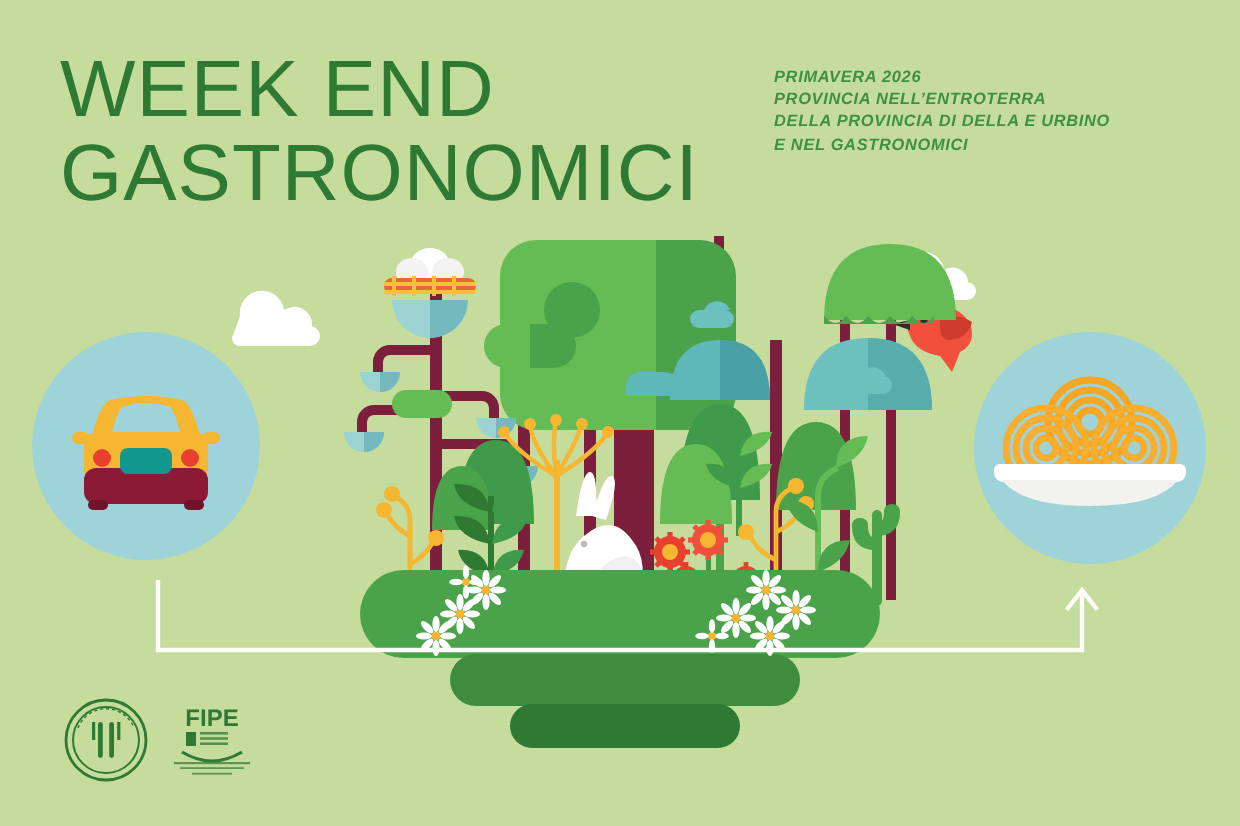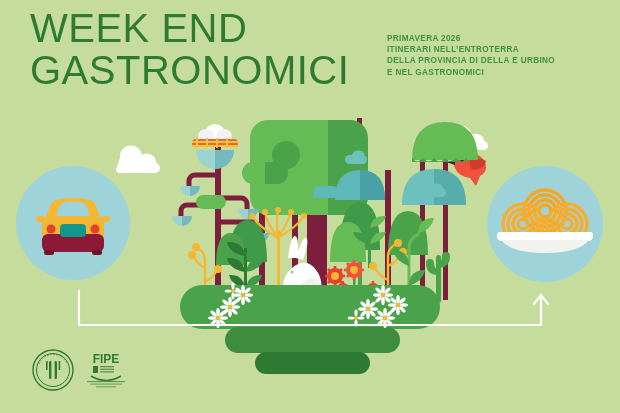--- a/index.html
+++ b/index.html
@@ -5,32 +5,32 @@
   html,body{margin:0;padding:0;}
   body{
     width:620px;height:413px;overflow:hidden;
     background:#c6dc9d;
     font-family:"Liberation Sans", sans-serif;
     position:relative;
   }
   #poster{position:relative;width:620px;height:413px;overflow:hidden;background:#c6dc9d;}
 
   
-  .title-block{position:absolute;left:30px;top:10px;}
+  .title-block{position:absolute;left:30px;top:27px;}
   .title-line{
     font-family:"Liberation Sans", sans-serif;
     font-size:40px;line-height:36px;letter-spacing:0.5px;
     color:#2f7a33;font-weight:400;white-space:nowrap;
   }
   .title-line.l2{margin-top:6px;text-align:right;}
 
   .subtitle-block{position:absolute;left:387px;top:33px;}
   .sub-line{
     font-size:8.2px;line-height:11.2px;font-weight:bold;
-    letter-spacing:0.35px;color:#3f9142;white-space:nowrap;
+    letter-spacing:0.35px;color:#3f9142;white-space:nowrap;font-style:italic;
   }
 
   
   .circle{position:absolute;border-radius:50%;background:#9ed3da;}
   #car-circle{left:16px;top:166px;width:114px;height:114px;}
   #pasta-circle{left:487px;top:166px;width:116px;height:116px;}
   .circle svg{display:block;width:100%;height:100%;}
   #guide-svg{position:absolute;left:0;top:0;width:620px;height:413px;pointer-events:none;}
 
   
@@ -420,21 +420,21 @@
     <path d="M534 304 L541 295 L548 304" stroke="#ffffff" stroke-width="2.2" fill="none" stroke-linecap="square"></path>
   </svg>
 
   <div class="title-block">
     <div class="title-line l1">WEEK END</div>
     <div class="title-line l2">GASTRONOMICI</div>
   </div>
 
   <div class="subtitle-block">
     <div class="sub-line">PRIMAVERA 2026</div>
-    <div class="sub-line">ITINERARI NELL’ENTROTERRA</div>
+    <div class="sub-line">PROVINCIA NELL’ENTROTERRA</div>
     <div class="sub-line">DELLA PROVINCIA DI DELLA E URBINO</div>
     <div class="sub-line">E NEL GASTRONOMICI</div>
   </div>
 
   <div class="circle" id="car-circle">
     <svg viewBox="0 0 114 114" xmlns="http://www.w3.org/2000/svg">
       <path d="M30 52 q4 -16 9 -18 q18 -4 36 0 q5 2 9 18 z" fill="#f5b731"></path>
       <path d="M40 50 q3 -12 6 -13 q11 -3 22 0 q3 1 6 13 z" fill="#9ed3da"></path>
       <rect x="26" y="50" width="62" height="26" rx="7" fill="#f5b731"></rect>
       <rect x="26" y="68" width="62" height="18" rx="6" fill="#8c1a37"></rect>

